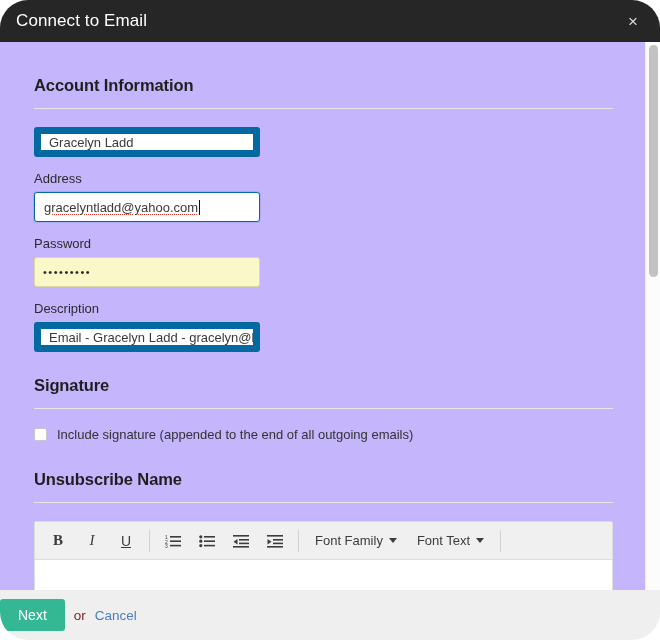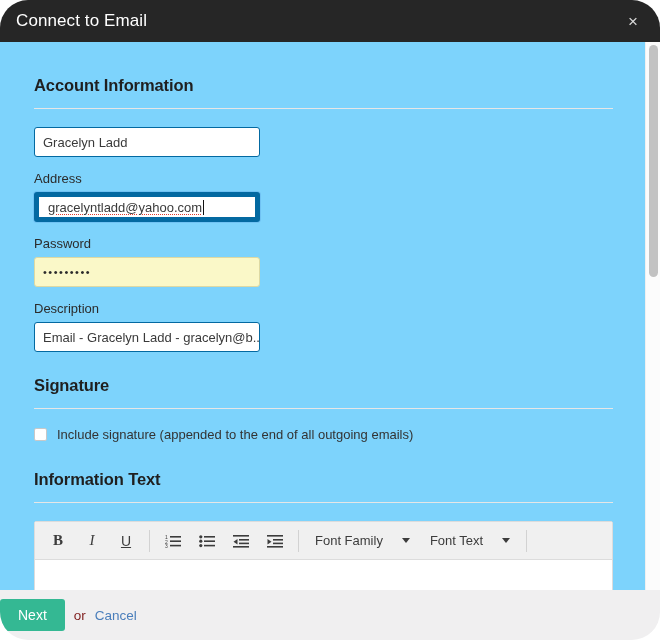--- a/index.html
+++ b/index.html
@@ -51,21 +51,21 @@
     cursor: pointer;
     margin-right: 2px;
   }
 
   
   .body-area {
     position: absolute;
     top: 42px; left: 0;
     width: 660px;
     height: 548px;
-    background: #7dd3fc;
+    background: #c4b5fd;
     overflow: hidden;
   }
   .content {
     padding: 34px 0 0 34px;
     width: 626px;
   }
 
   .section-title {
     font-size: 16.5px;
     font-weight: bold;
@@ -83,33 +83,33 @@
   .field-label {
     font-size: 13px;
     color: #2b2b2b;
     margin: 0 0 6px 0;
   }
   .field-block { margin-bottom: 14px; }
 
   .text-input {
     width: 226px;
     height: 30px;
-    border: 1px solid #0369a1;
+    border: 7px solid #0369a1;
     border-radius: 3px;
     background: #ffffff;
     font-size: 13px;
     color: #3a3a3a;
     padding: 0 8px;
     display: flex;
     align-items: center;
     white-space: nowrap;
     overflow: hidden;
   }
   .text-input.focused {
-    border: 5px solid #0369a1;
+    border: 1px solid #0369a1;
     box-shadow: 0 0 0 1px rgba(74,144,217,0.25);
     padding-left: 9px;
   }
   .text-input.autofill {
     background: #faf8c8;
     border: 1px solid #ddd9a3;
   }
   .spell-error {
     text-decoration: underline;
     text-decoration-style: dotted;
@@ -186,21 +186,21 @@
   .tb-sep {
     width: 1px;
     height: 22px;
     background: #d2d2d2;
     margin: 0 6px;
   }
   .tb-drop {
     height: 30px;
     display: flex;
     align-items: center;
-    gap: 19px;
+    gap: 6px;
     padding: 0 10px;
     font-size: 13px;
     color: #3c3c3c;
     cursor: pointer;
     white-space: nowrap;
   }
   .tri-down {
     width: 0; height: 0;
     border-left: 4px solid transparent;
     border-right: 4px solid transparent;
@@ -313,21 +313,21 @@
       <div class="sig-block">
         <h2 class="section-title">Signature</h2>
         <div class="divider"></div>
         <div class="checkbox-row">
           <span class="checkbox"></span>
           <span class="checkbox-label">Include signature (appended to the end of all outgoing emails)</span>
         </div>
       </div>
 
       <div class="unsub-block">
-        <h2 class="section-title">Information Text</h2>
+        <h2 class="section-title">Unsubscribe Name</h2>
         <div class="divider"></div>
 
         <div class="editor">
           <div class="toolbar">
             <span class="tb-btn bold">B</span>
             <span class="tb-btn italic">I</span>
             <span class="tb-btn underline">U</span>
 
             <span class="tb-sep"></span>
 

